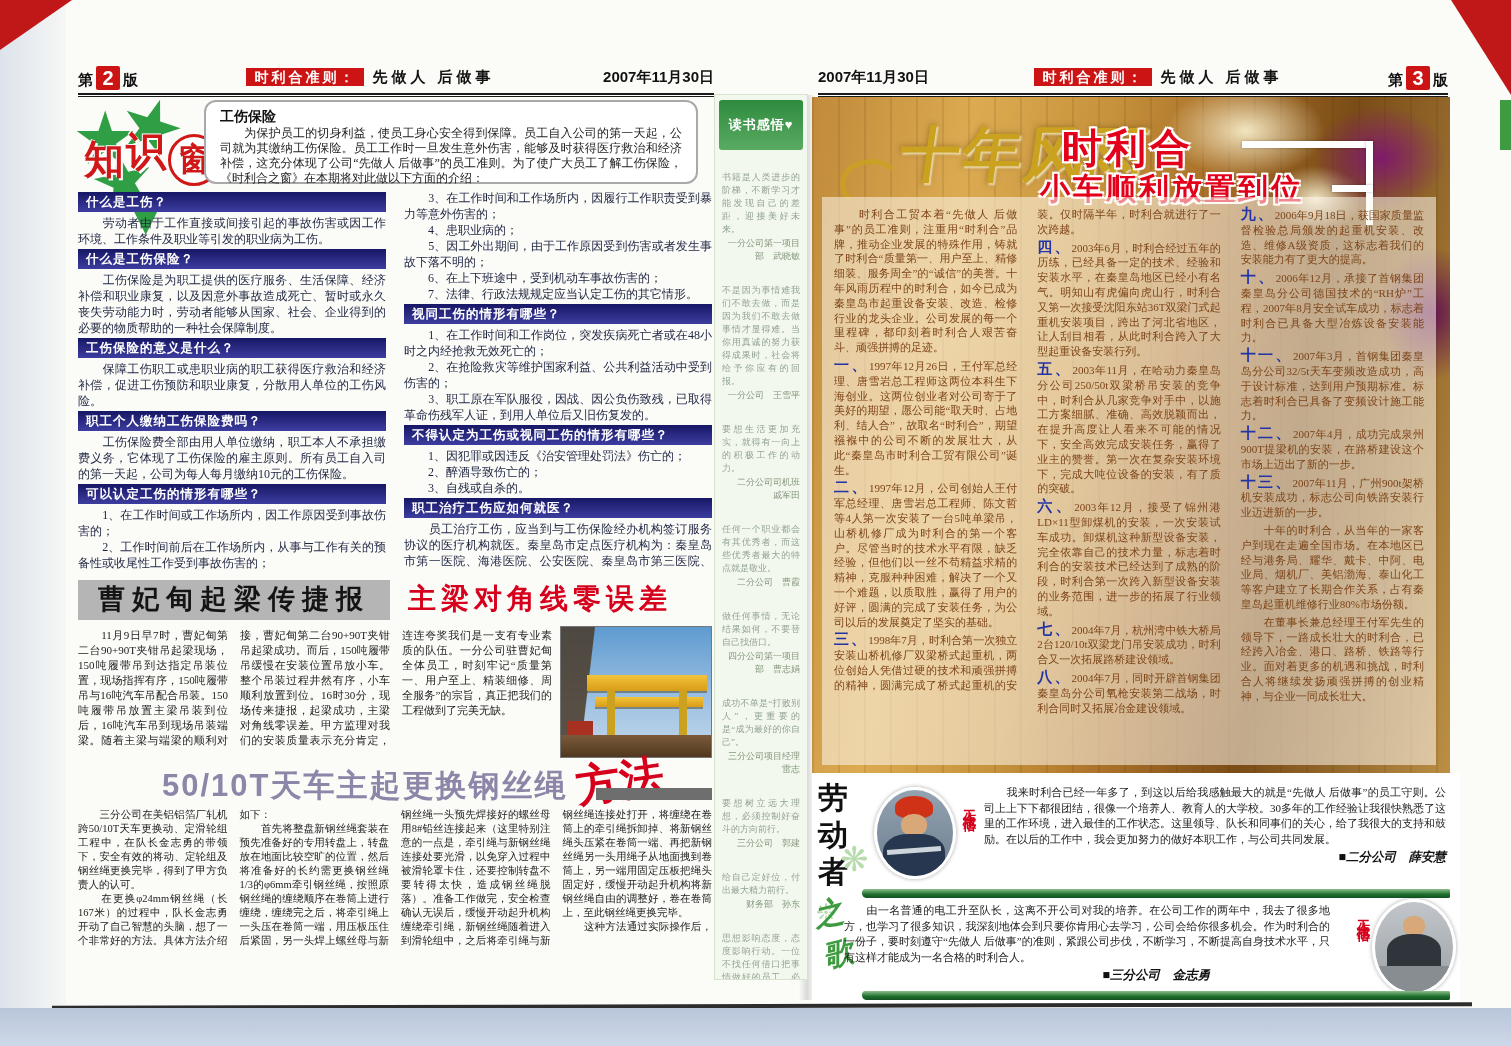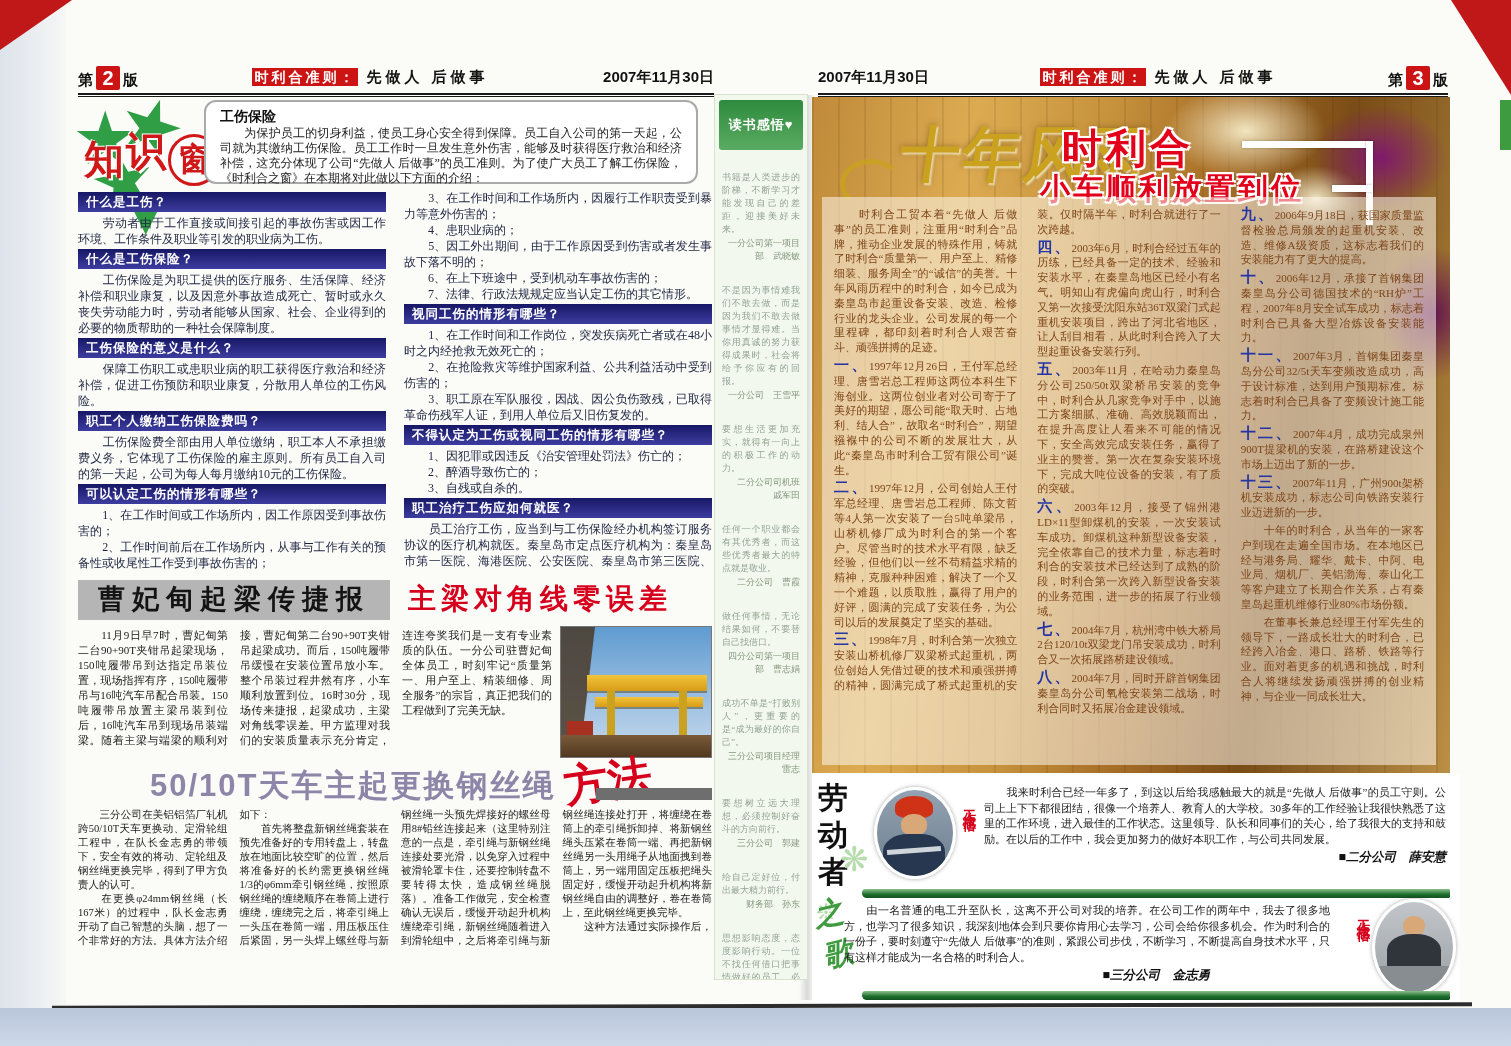--- a/index.html
+++ b/index.html
@@ -12,21 +12,21 @@
   .edge-green{left:1500px;top:100px;width:11px;height:50px;background:#3f9b3f;}
   .bottom-line{left:52px;top:1004px;width:1420px;height:4px;background:#2d2d2d;transform:rotate(-0.15deg);}
   .bottom-band{left:0;top:1008px;width:1511px;height:38px;background:linear-gradient(#b9c6da,#cdd8e8);}
   .left-band{left:0;top:0;width:66px;height:1008px;background:linear-gradient(90deg,#dde3ec,#f6f7f5);}
   .gutter{left:799px;top:95px;width:16px;height:905px;background:linear-gradient(90deg,rgba(255,255,255,0),rgba(130,130,135,.28),rgba(255,255,255,0));}
   
   .masthead{height:27px;display:flex;align-items:center;justify-content:space-between;
     font-family:"Liberation Sans","DejaVu Sans",sans-serif;font-weight:bold;color:#111;font-size:15px;}
   .pagenum-box{display:inline-block;background:#cc1414;color:#fff;font-size:20px;line-height:24px;
     width:24px;text-align:center;margin:0 3px;border-radius:2px;}
-  .motto-box{background:#cc1414;color:#fff;padding:1px 2px;letter-spacing:3px;font-size:14px;margin-right:8px;}
+  .motto-box{background:#cc1414;color:#fff;padding:1px 8px;letter-spacing:3px;font-size:14px;margin-right:8px;}
   .motto-text{letter-spacing:4px;font-size:15px;}
   .rule-double{height:4px;background:linear-gradient(#1a1a1a 0 2px,#ffffff 2px 3px,#1a1a1a 3px 4px);}
   
   .logo-star{position:absolute;color:#2f9e44;font-size:74px;line-height:74px;}
   .logo-char{position:absolute;font-weight:bold;font-size:40px;color:#d01818;
     font-family:"Liberation Sans",sans-serif;text-shadow:2px 2px 0 #fff,-1px -1px 0 #fff;}
   .logo-circle{position:absolute;width:46px;height:46px;border:3px solid #d01818;border-radius:50%;
     background:#fff;color:#d01818;font-weight:bold;font-size:32px;line-height:44px;text-align:center;
     font-family:"Liberation Sans",sans-serif;}
   .logo-bush{position:absolute;color:#2f9e44;font-size:56px;line-height:50px;}
@@ -48,21 +48,21 @@
     letter-spacing:5px;font-family:"Liberation Sans",sans-serif;}
   .art1{column-count:3;column-gap:12px;font-size:11px;line-height:15px;color:#222;text-align:justify;overflow:hidden;}
   .photo-crane{border:1px solid #777;background:linear-gradient(#5f9bd0,#9cc0e2 55%,#c6d9ec);overflow:hidden;}
   .crane-truss{position:absolute;left:0;top:0;width:34px;height:100%;background:#4a3a28;clip-path:polygon(0 0,100% 0,55% 100%,0 100%);opacity:.85;}
   .crane-beam{position:absolute;background:linear-gradient(#f2c43a,#d89c18);box-shadow:0 2px 0 rgba(60,40,0,.4);}
   .crane-base{position:absolute;left:0;bottom:0;width:100%;height:22px;background:linear-gradient(#7a5a3a,#50381f);}
   .crane-red{position:absolute;left:6px;bottom:6px;width:26px;height:30px;background:#a83020;}
   .crane-leg{position:absolute;width:8px;background:#caa21f;}
   
   .head2-main{font-weight:bold;font-size:31px;color:#8d86a8;letter-spacing:2px;
-    font-family:"Liberation Sans",sans-serif;}
+    font-family:"Liberation Sans",sans-serif;margin-left:12px;}
   .head2-accent{display:inline-block;color:#d6001c;font-size:44px;font-weight:bold;
     transform:rotate(-8deg);font-family:"Liberation Serif",serif;margin-left:4px;}
   .head2-bar{position:absolute;background:#6e6e6e;height:12px;}
   .art2{column-count:4;column-gap:12px;font-size:10.5px;line-height:14px;color:#222;text-align:justify;overflow:hidden;}
   
   .strip{background:#f3f8ee;border:1px solid #d7e3cd;overflow:hidden;}
   .strip-head{margin:5px 4px;background:linear-gradient(#2e8b3e,#5aab62);color:#fff;font-weight:bold;
     font-size:13px;text-align:center;padding:16px 0;border-radius:3px;letter-spacing:1px;
     font-family:"Liberation Sans",sans-serif;}
   .strip-item{padding:0 7px;margin:21px 0;font-size:9px;line-height:13px;color:#93a391;text-align:justify;}

